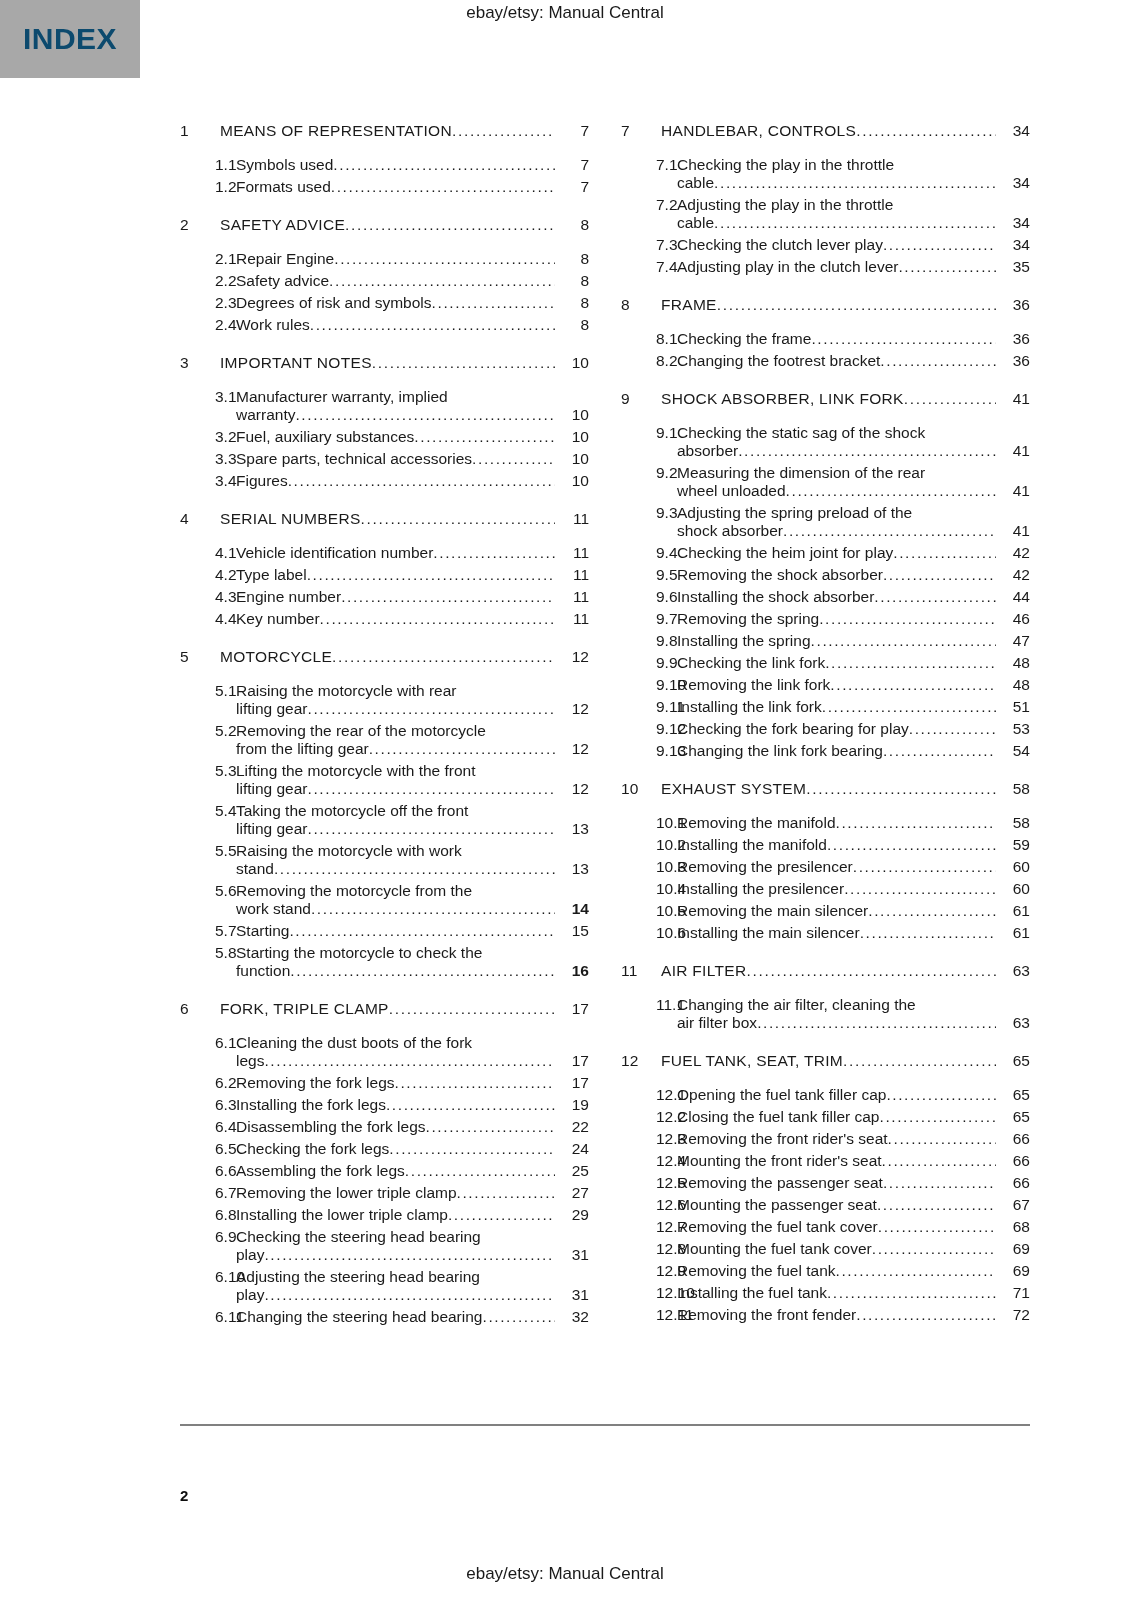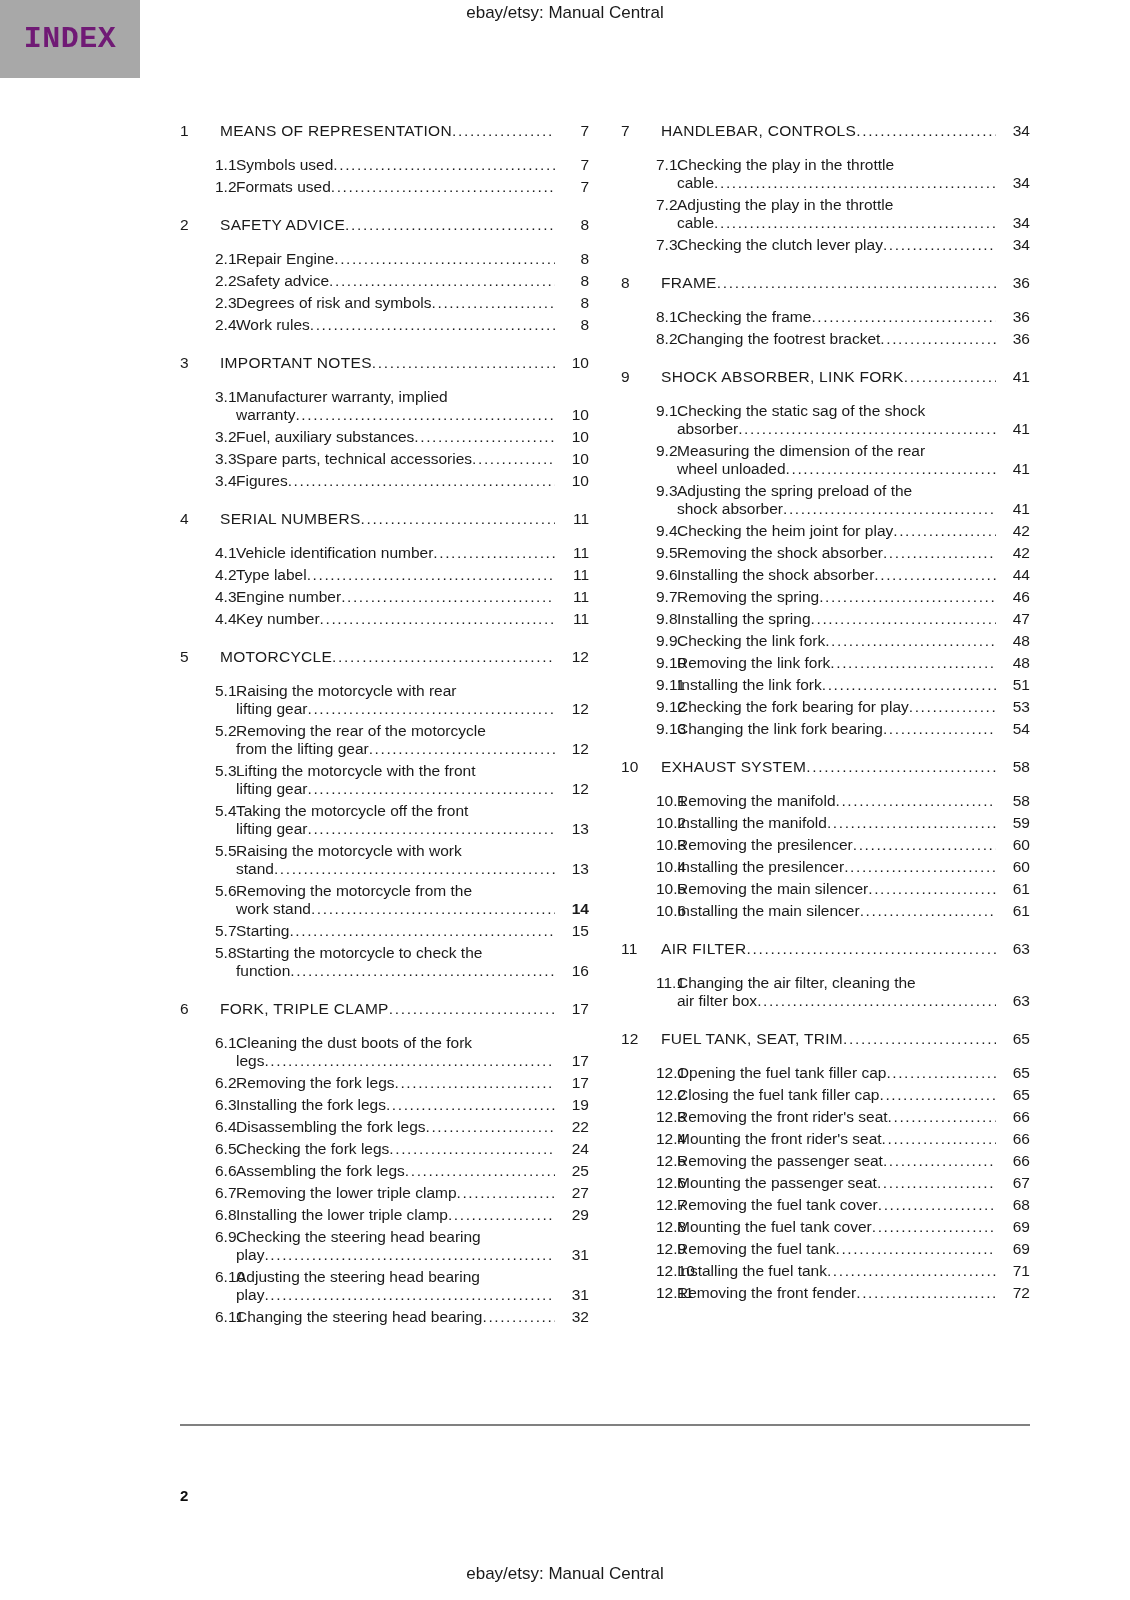--- a/index.html
+++ b/index.html
@@ -21,22 +21,22 @@
     width: 140px; height: 78px;
     background: #a8a8a8;
     display: flex;
     align-items: center;
     justify-content: center;
   }
   .index-tab .label {
     font-size: 30px;
     font-weight: bold;
     letter-spacing: 0.5px;
-    color: #701a75;
-    font-family: Liberation Mono, monospace;
+    color: #0c4a6e;
+    font-family: Liberation Sans, sans-serif;
   }
   .watermark-top {
     position: absolute;
     top: 3px;
     left: 0; right: 0;
     text-align: center;
     font-size: 17px;
     color: #1a1a1a;
     font-family: "Liberation Sans", sans-serif;
   }
@@ -444,21 +444,21 @@
         <span class="num">5.8</span>
         <span class="body">
           <div class="ln nodots">
             <span class="tx">Starting the motorcycle to check the</span>
           </div>
           <div class="ln">
             <span class="tx">function</span>
             <span class="dots"></span>
           </div>
         </span>
-        <span class="pg" style="align-self: flex-end;">16</span>
+        <span class="pg" style="align-self: flex-end; font-weight: bold;">16</span>
       </div>
       <div class="chapter">
         <span class="num">6</span>
         <span class="ttl">
           <div class="ln">
             <span class="tx">FORK, TRIPLE CLAMP</span>
             <span class="dots"></span>
           </div>
         </span>
         <span class="pg">17</span>
@@ -622,20 +622,30 @@
       </div>
       <div class="entry">
         <span class="num">7.3</span>
         <span class="body">
           <div class="ln">
             <span class="tx">Checking the clutch lever play</span>
             <span class="dots"></span>
           </div>
         </span>
         <span class="pg">34</span>
+      </div>
+      <div class="entry">
+        <span class="num">7.4</span>
+        <span class="body">
+          <div class="ln">
+            <span class="tx">Adjusting play in the clutch lever</span>
+            <span class="dots"></span>
+          </div>
+        </span>
+        <span class="pg">35</span>
       </div>
       <div class="chapter">
         <span class="num">8</span>
         <span class="ttl">
           <div class="ln">
             <span class="tx">FRAME</span>
             <span class="dots"></span>
           </div>
         </span>
         <span class="pg">36</span>

